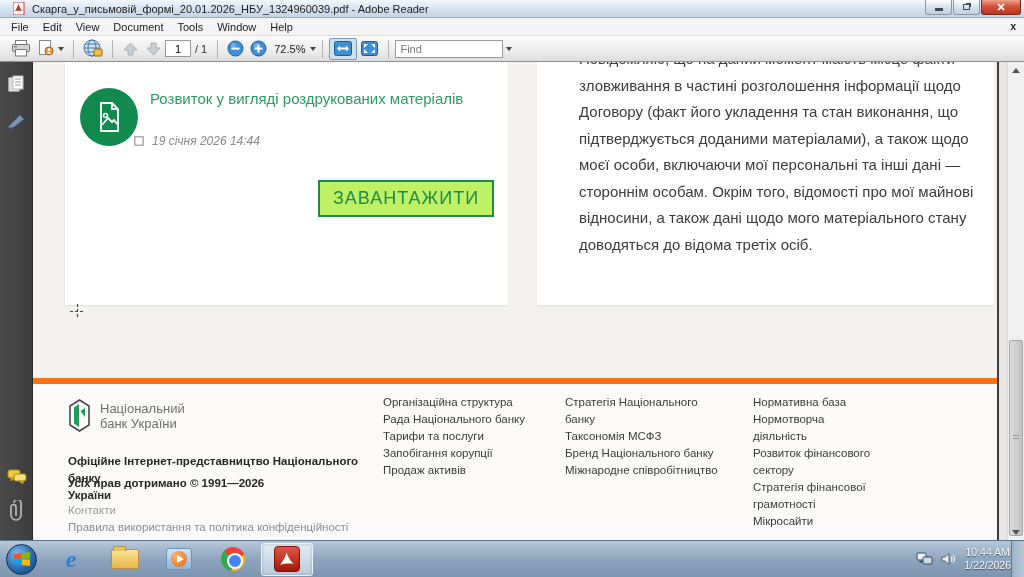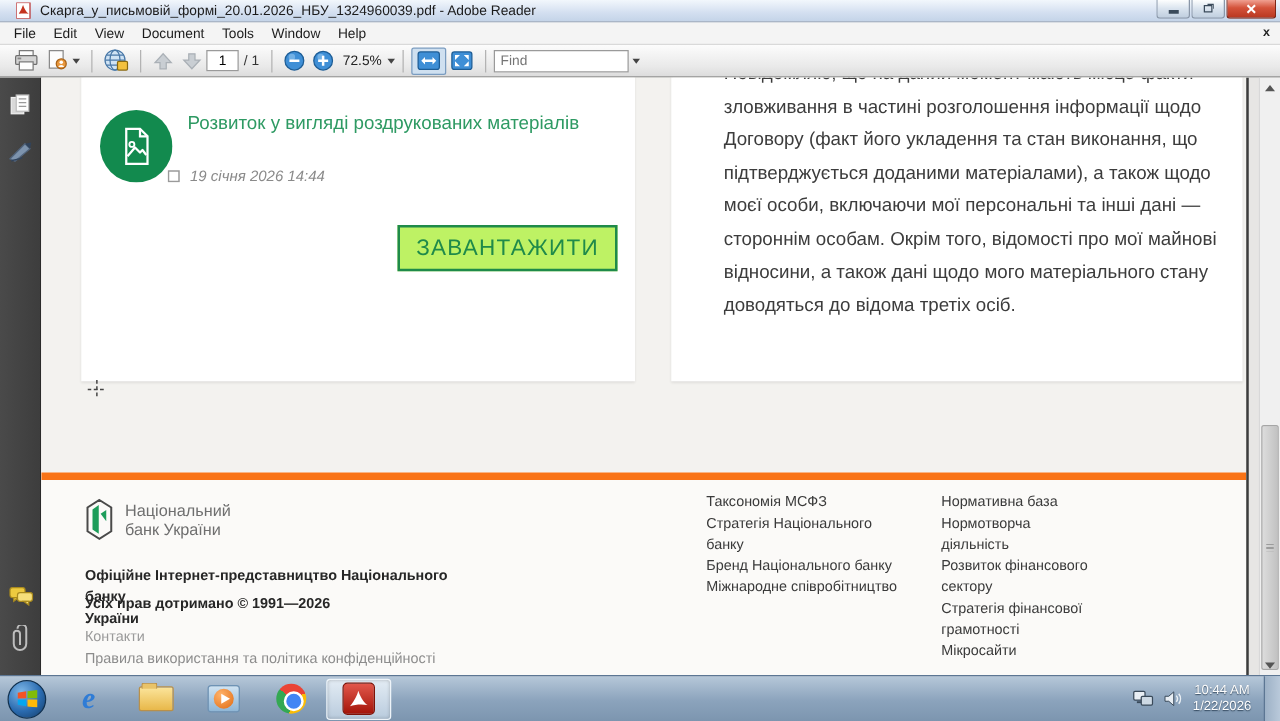--- a/index.html
+++ b/index.html
@@ -124,21 +124,21 @@
   .wmp-core { width:16px; height:16px; border-radius:50%; background:radial-gradient(circle at 35% 30%,#ffb36b,#e06a12);
     display:flex; align-items:center; justify-content:center; }
   .wmp-play { width:0; height:0; border-top:4px solid transparent; border-bottom:4px solid transparent;
     border-left:7px solid #fff; margin-left:2px; }
   .acrobat { width:26px; height:26px; border-radius:4px; background:linear-gradient(#e2574b,#a41409);
     border:1px solid #7e1207; display:flex; align-items:center; justify-content:center; }
 
   .tray { margin-left:auto; display:flex; align-items:center; height:100%; }
   .tray-icon { margin-right:8px; display:flex; }
   .clock { text-align:center; font-size:10.5px; line-height:13px; color:#fdfdfd;
-    text-shadow:0 1px 1px rgba(10,30,50,0.7); margin-right:10px; }
+    text-shadow:0 1px 1px rgba(10,30,50,0.7); margin-right:0; }
   .show-desktop { width:13px; height:100%; border-left:1px solid #5c7693;
     background:linear-gradient(90deg,#9db1c6,#b9c9da); }
 </style>
 </head>
 <body>
 
 <div class="window">
 
   <div class="titlebar">
     <span class="app-icon">
@@ -331,23 +331,30 @@
             </div>
           </div>
           <div class="about">
             <div>Офіційне Інтернет-представництво Національного банку</div>
             <div>України</div>
           </div>
           <div class="copyright">Усіх прав дотримано © 1991—2026</div>
           <div class="contacts flink">Контакти</div>
           <div class="privacy flink">Правила використання та політика конфіденційності</div>
 
+          <div class="fcol fcol-1">
+            <div class="flink">Організаційна структура</div>
+            <div class="flink">Рада Національного банку</div>
+            <div class="flink">Тарифи та послуги</div>
+            <div class="flink">Запобігання корупції</div>
+            <div class="flink">Продаж активів</div>
+          </div>
           <div class="fcol fcol-2">
+            <div class="flink">Стратегія Національного банку</div>
             <div class="flink">Таксономія МСФЗ</div>
-            <div class="flink">Стратегія Національного банку</div>
             <div class="flink">Бренд Національного банку</div>
             <div class="flink">Міжнародне співробітництво</div>
           </div>
           <div class="fcol fcol-3">
             <div class="flink">Нормативна база</div>
             <div class="flink">Нормотворча діяльність</div>
             <div class="flink">Розвиток фінансового сектору</div>
             <div class="flink">Стратегія фінансової грамотності</div>
             <div class="flink">Мікросайти</div>
           </div>

